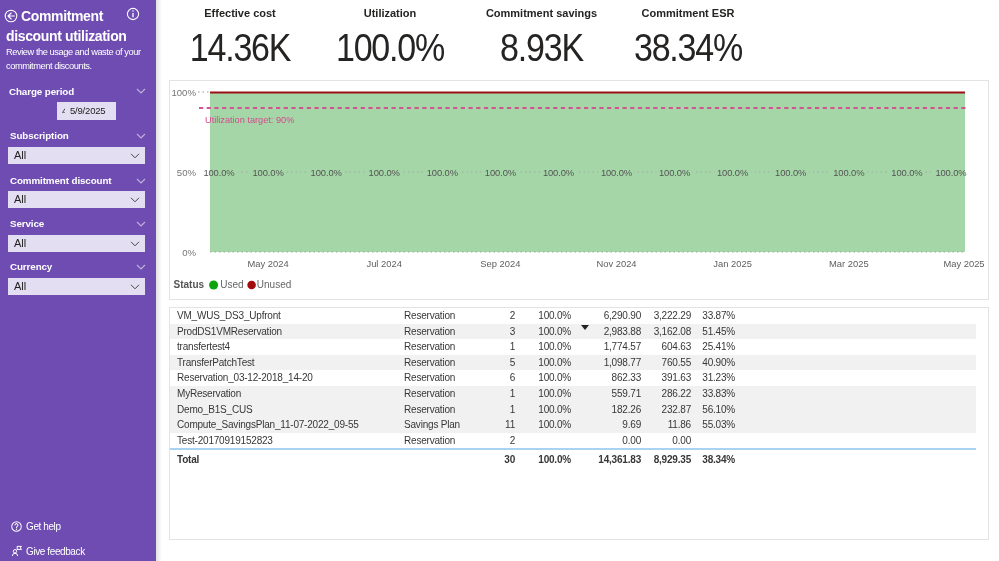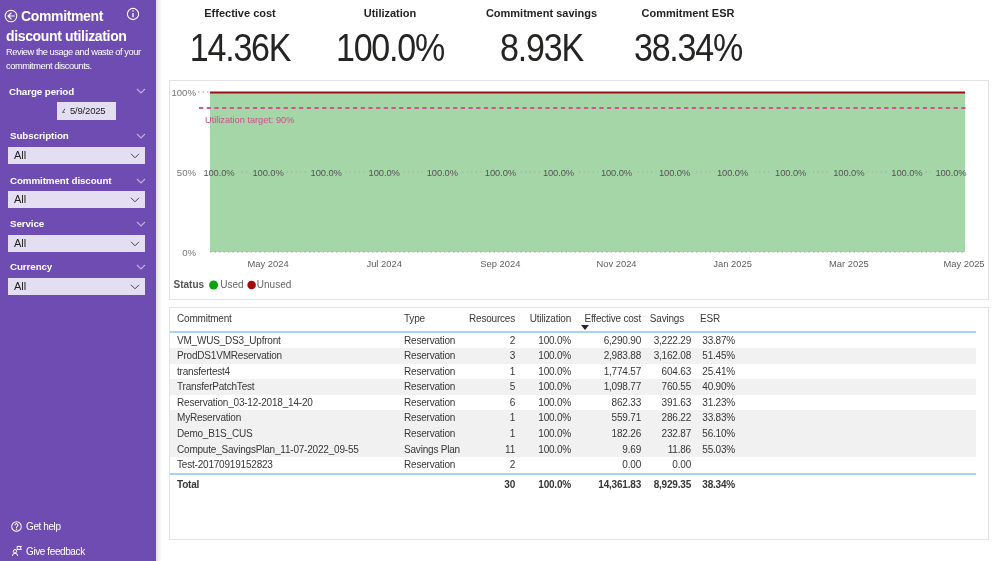--- a/index.html
+++ b/index.html
@@ -199,30 +199,20 @@
   <col style="width:234px">
         <col style="width:61px">
         <col style="width:50px">
         <col style="width:56px">
   <col style="width:70px">
         <col style="width:50px">
         <col style="width:44px">
         <col>
  </colgroup>
  <tbody>
-        <tr style="height:23.5px;color:#3b3a39;">
-  <th class="l c1" style="border-bottom:2px solid #A9D3F2;">Commitment</th>
-  <th class="l" style="border-bottom:2px solid #A9D3F2;">Type</th>
-  <th class="r" style="border-bottom:2px solid #A9D3F2;">Resources</th>
-  <th class="r" style="border-bottom:2px solid #A9D3F2;">Utilization</th>
-  <th class="r" style="border-bottom:2px solid #A9D3F2;">Effective cost</th>
-  <th class="r" style="border-bottom:2px solid #A9D3F2;padding-right:7px;">Savings</th>
-  <th class="l" style="border-bottom:2px solid #A9D3F2;padding-left:9px;">ESR</th>
-  <th style="border-bottom:2px solid #A9D3F2;"></th>
- </tr>
  <tr>
           <td class="l c1">VM_WUS_DS3_Upfront</td>
           <td class="l">Reservation</td>
           <td class="r">2</td>
           <td class="r">100.0%</td>
           <td class="r">6,290.90</td>
           <td class="r">3,222.29</td>
           <td class="r">33.87%</td>
           <td></td>
         </tr>

